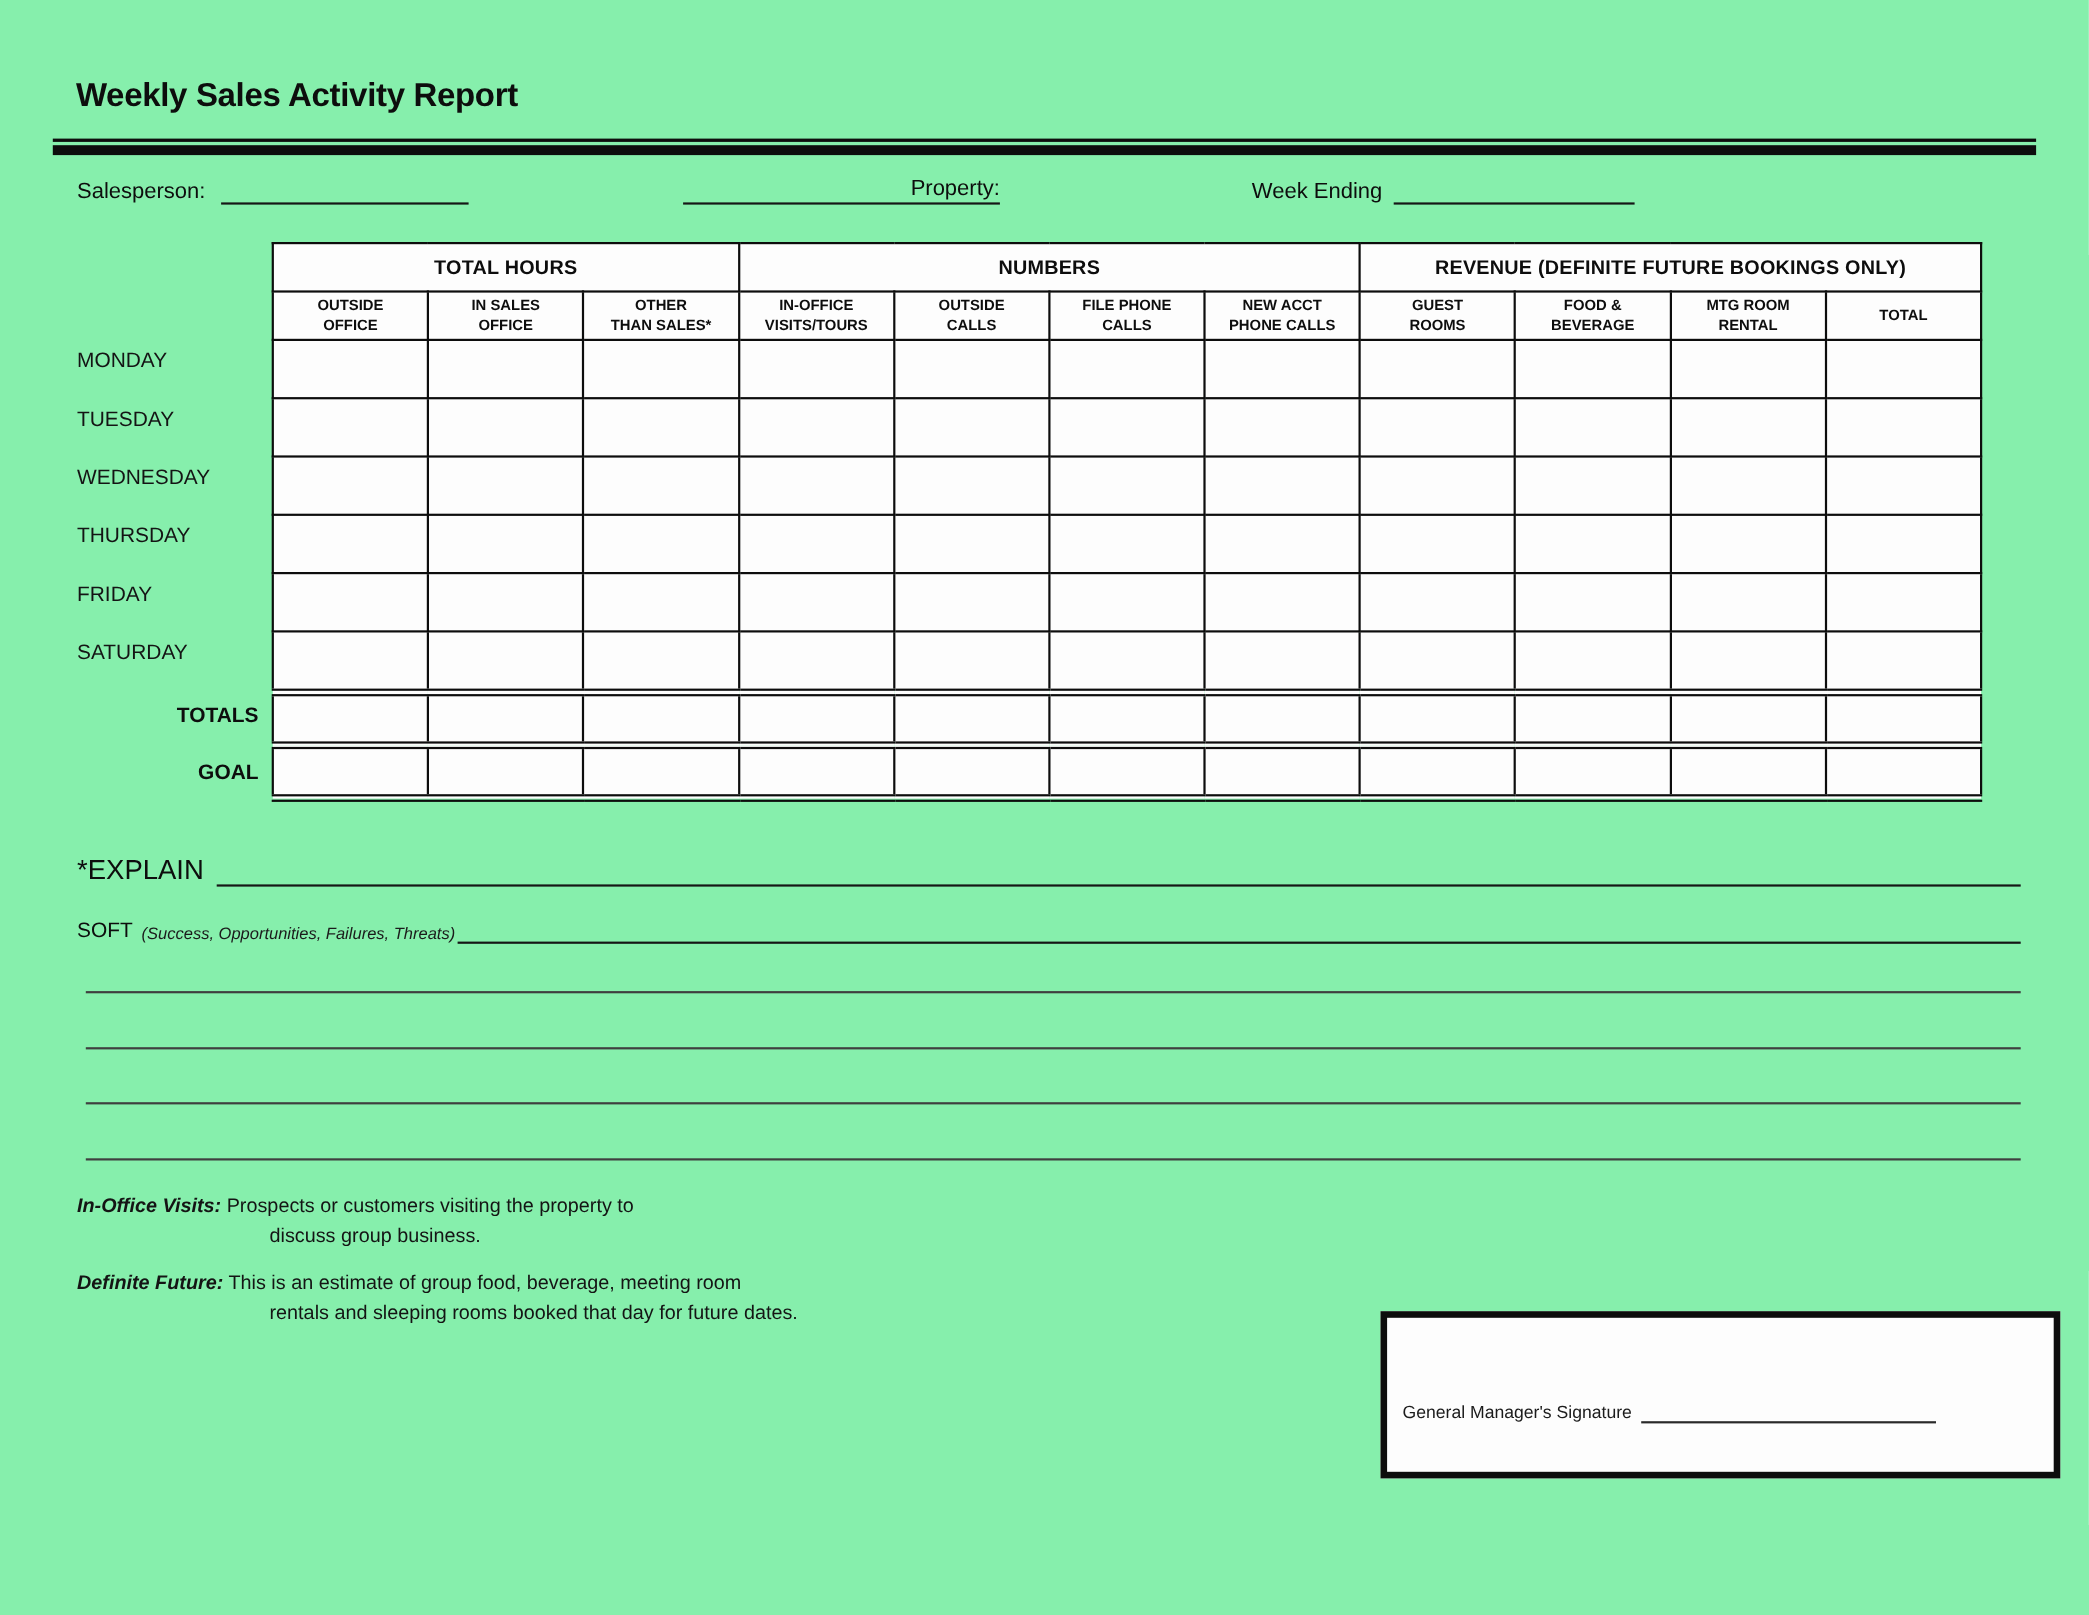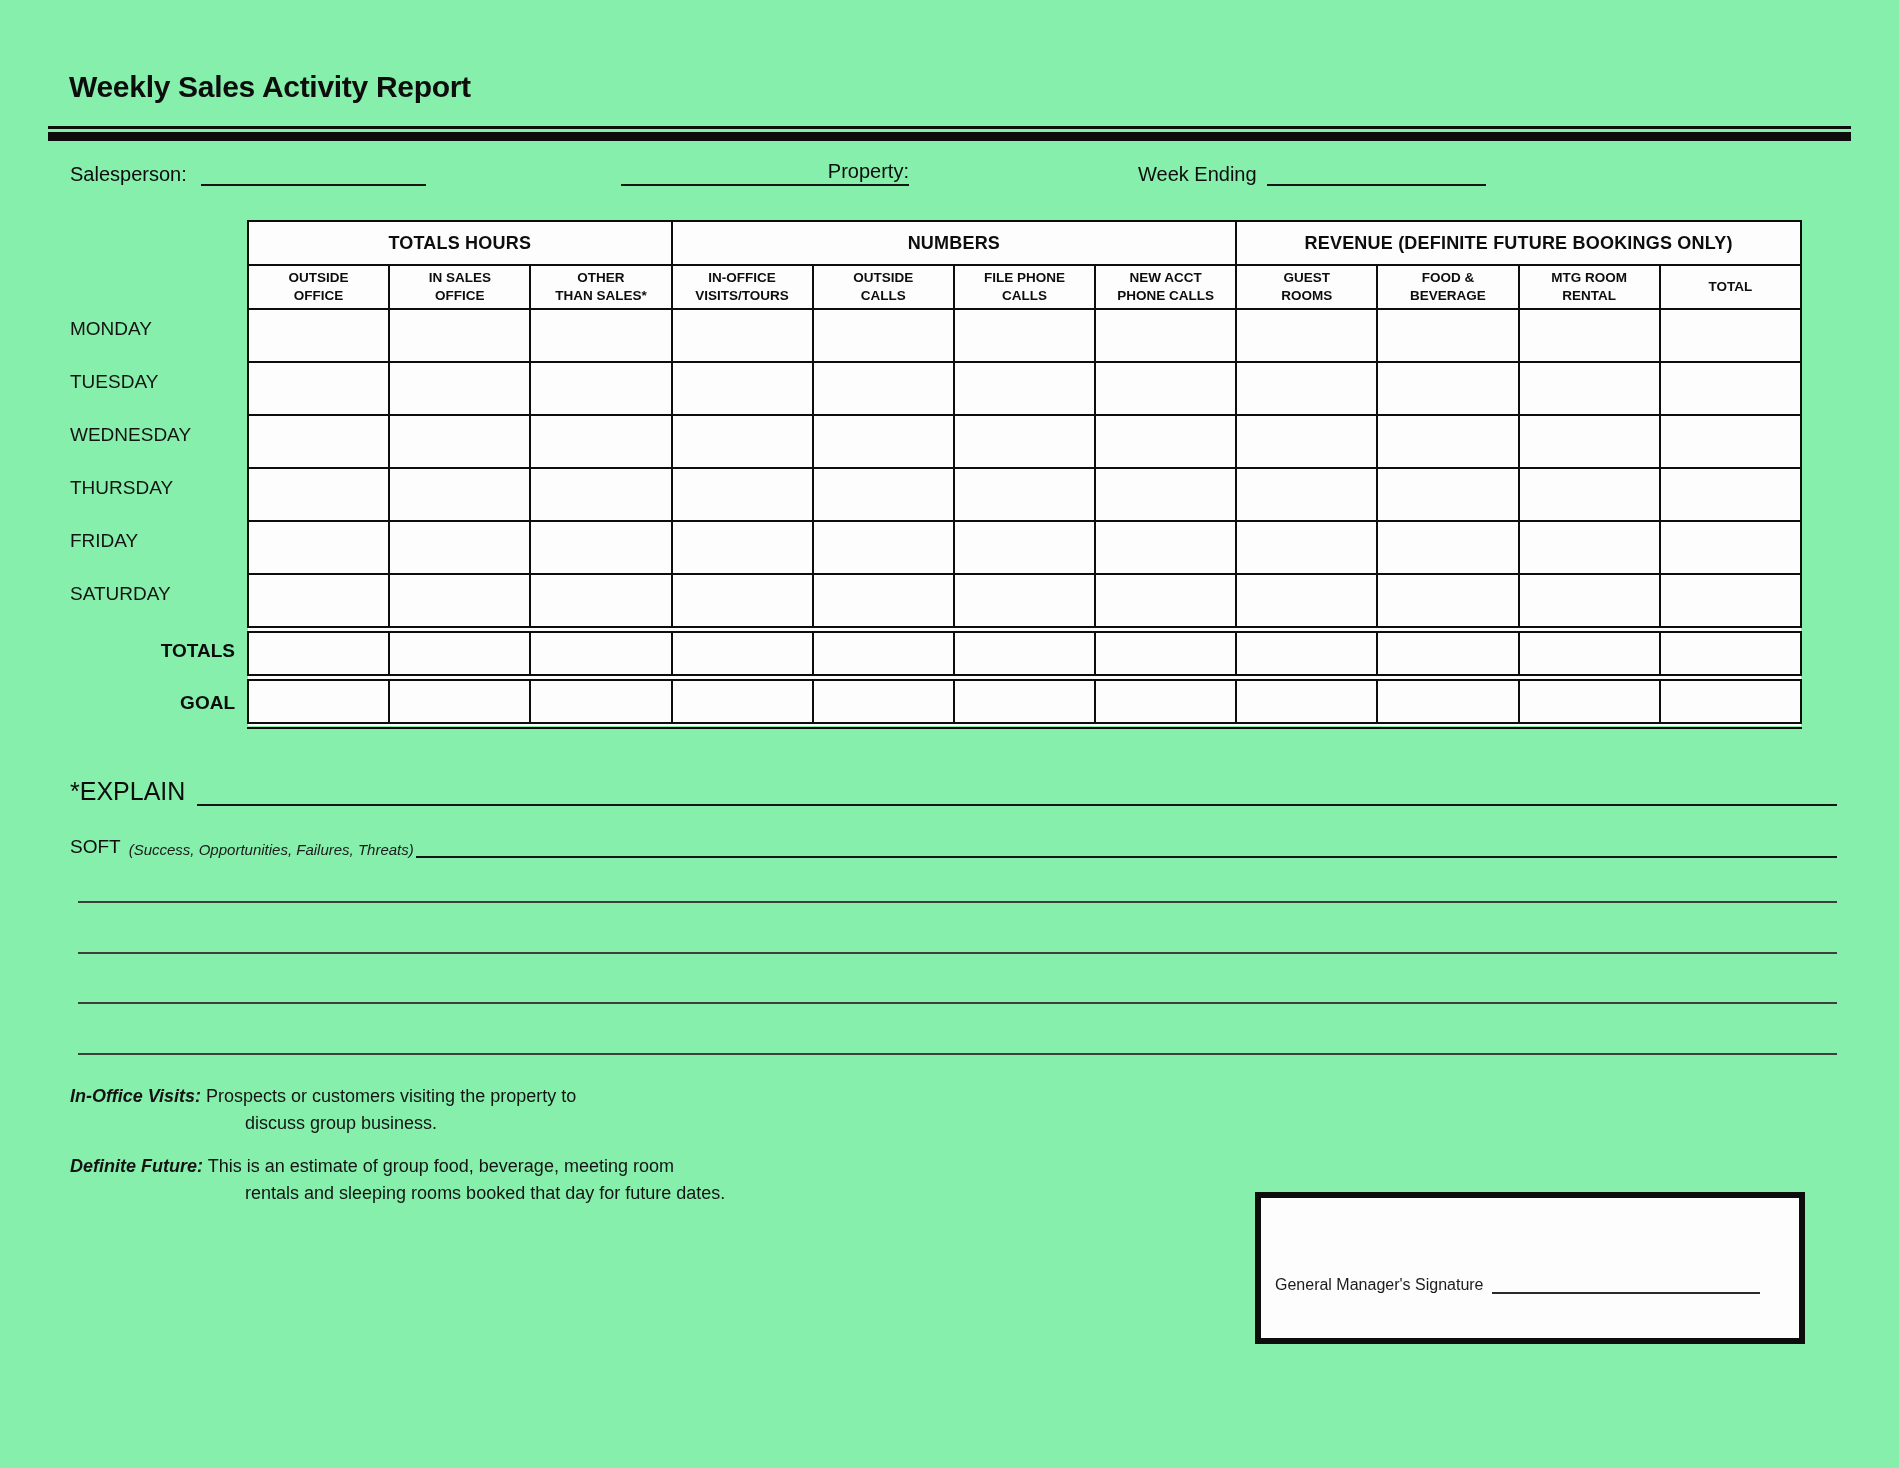--- a/index.html
+++ b/index.html
@@ -62,21 +62,21 @@
   .nl-0{top:901px;} .nl-1{top:952px;} .nl-2{top:1002px;} .nl-3{top:1053px;}
 
   
   .definition{left:70px;width:960px;font-size:18px;line-height:27px;
     padding-left:175px;text-indent:-175px;white-space:pre-line;color:#141414;}
   .def-1{top:1083px;}
   .def-2{top:1153px;}
   .lead-in{font-weight:bold;font-style:italic;}
 
   
-  .sig-box{left:1255px;top:1192px;width:550px;height:152px;
+  .sig-box{left:1255px;top:1192px;width:618px;height:152px;
     border:6px solid #0d0d0d;box-sizing:border-box;background:#fdfdfd;}
   .sig-row{position:absolute;left:14px;top:72px;font-size:16px;display:flex;align-items:flex-end;height:24px;color:#1b1b1b;}
   .sig-line{display:inline-block;width:268px;height:22px;border-bottom:2px solid #2a2a2a;margin-left:8px;}
 </style>
 </head>
 <body>
 
 <div class="page">
 
   <div class="abs title">Weekly Sales Activity Report</div>
@@ -115,21 +115,21 @@
           <col>
           <col>
           <col>
           <col>
           <col>
           <col>
           <col>
       </colgroup>
       <tbody>
           <tr>
-        <th class="group-th" colspan="3">TOTALS HOURS</th>
+        <th class="group-th" colspan="3">TOTAL HOURS</th>
         <th class="group-th" colspan="4">NUMBERS</th>
         <th class="group-th" colspan="4">REVENUE (DEFINITE FUTURE BOOKINGS ONLY)</th>
       </tr>
       <tr>
         <th class="sub-th">OUTSIDE
 OFFICE</th>
         <th class="sub-th">IN SALES
 OFFICE</th>
         <th class="sub-th">OTHER
 THAN SALES*</th>

